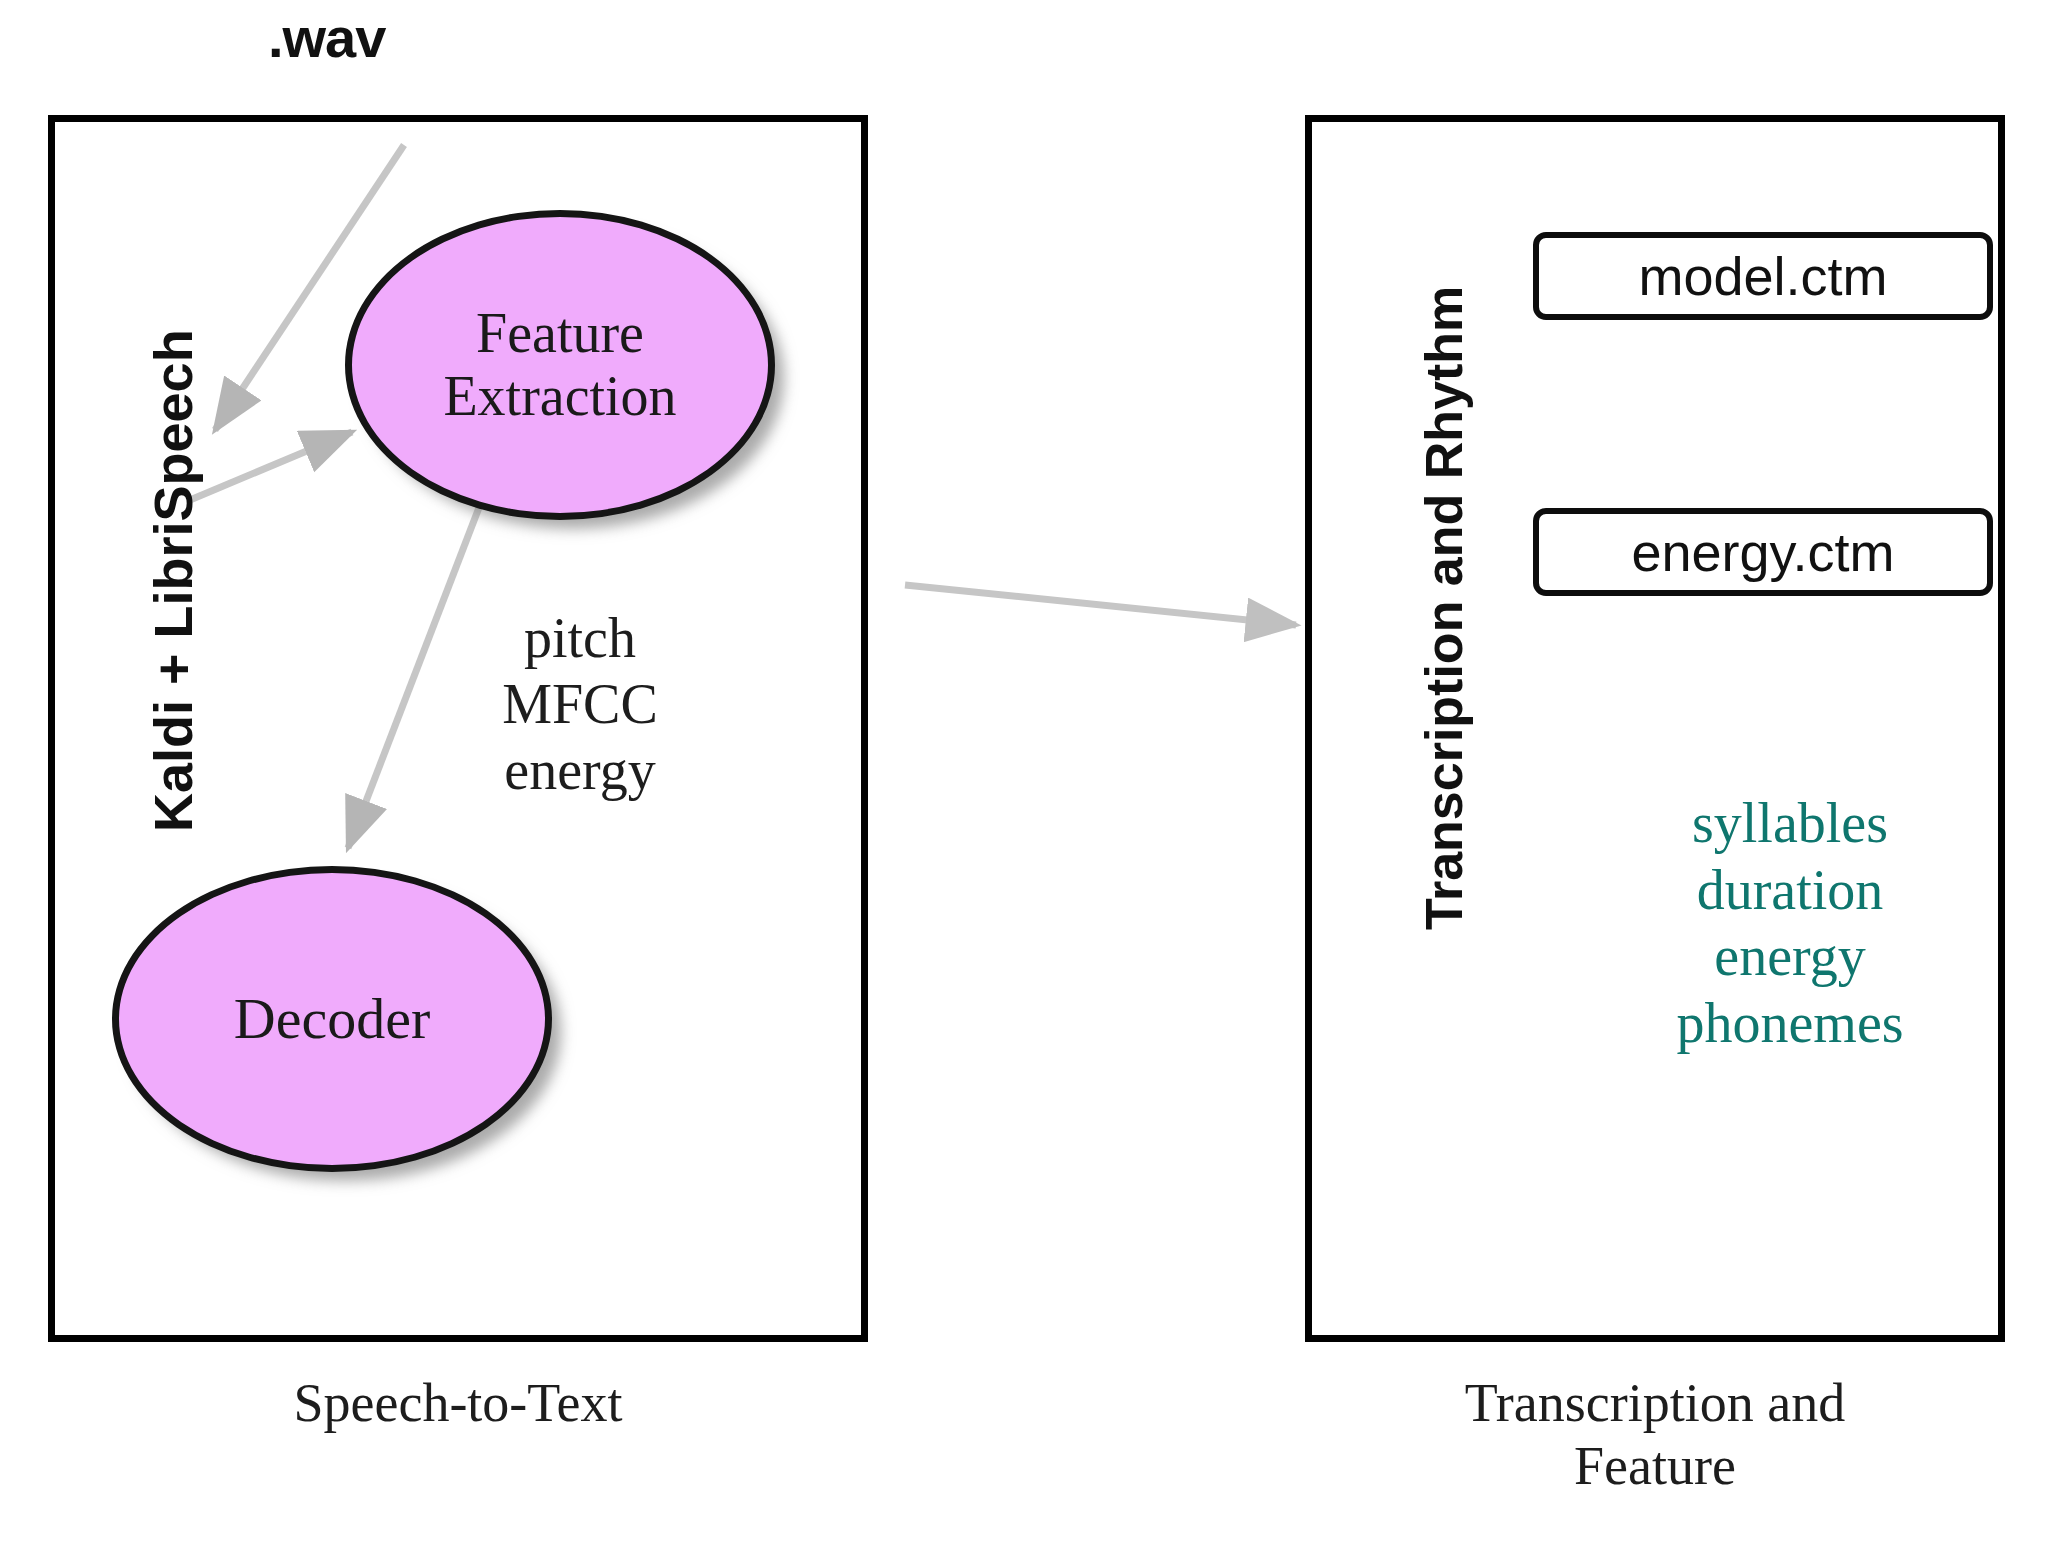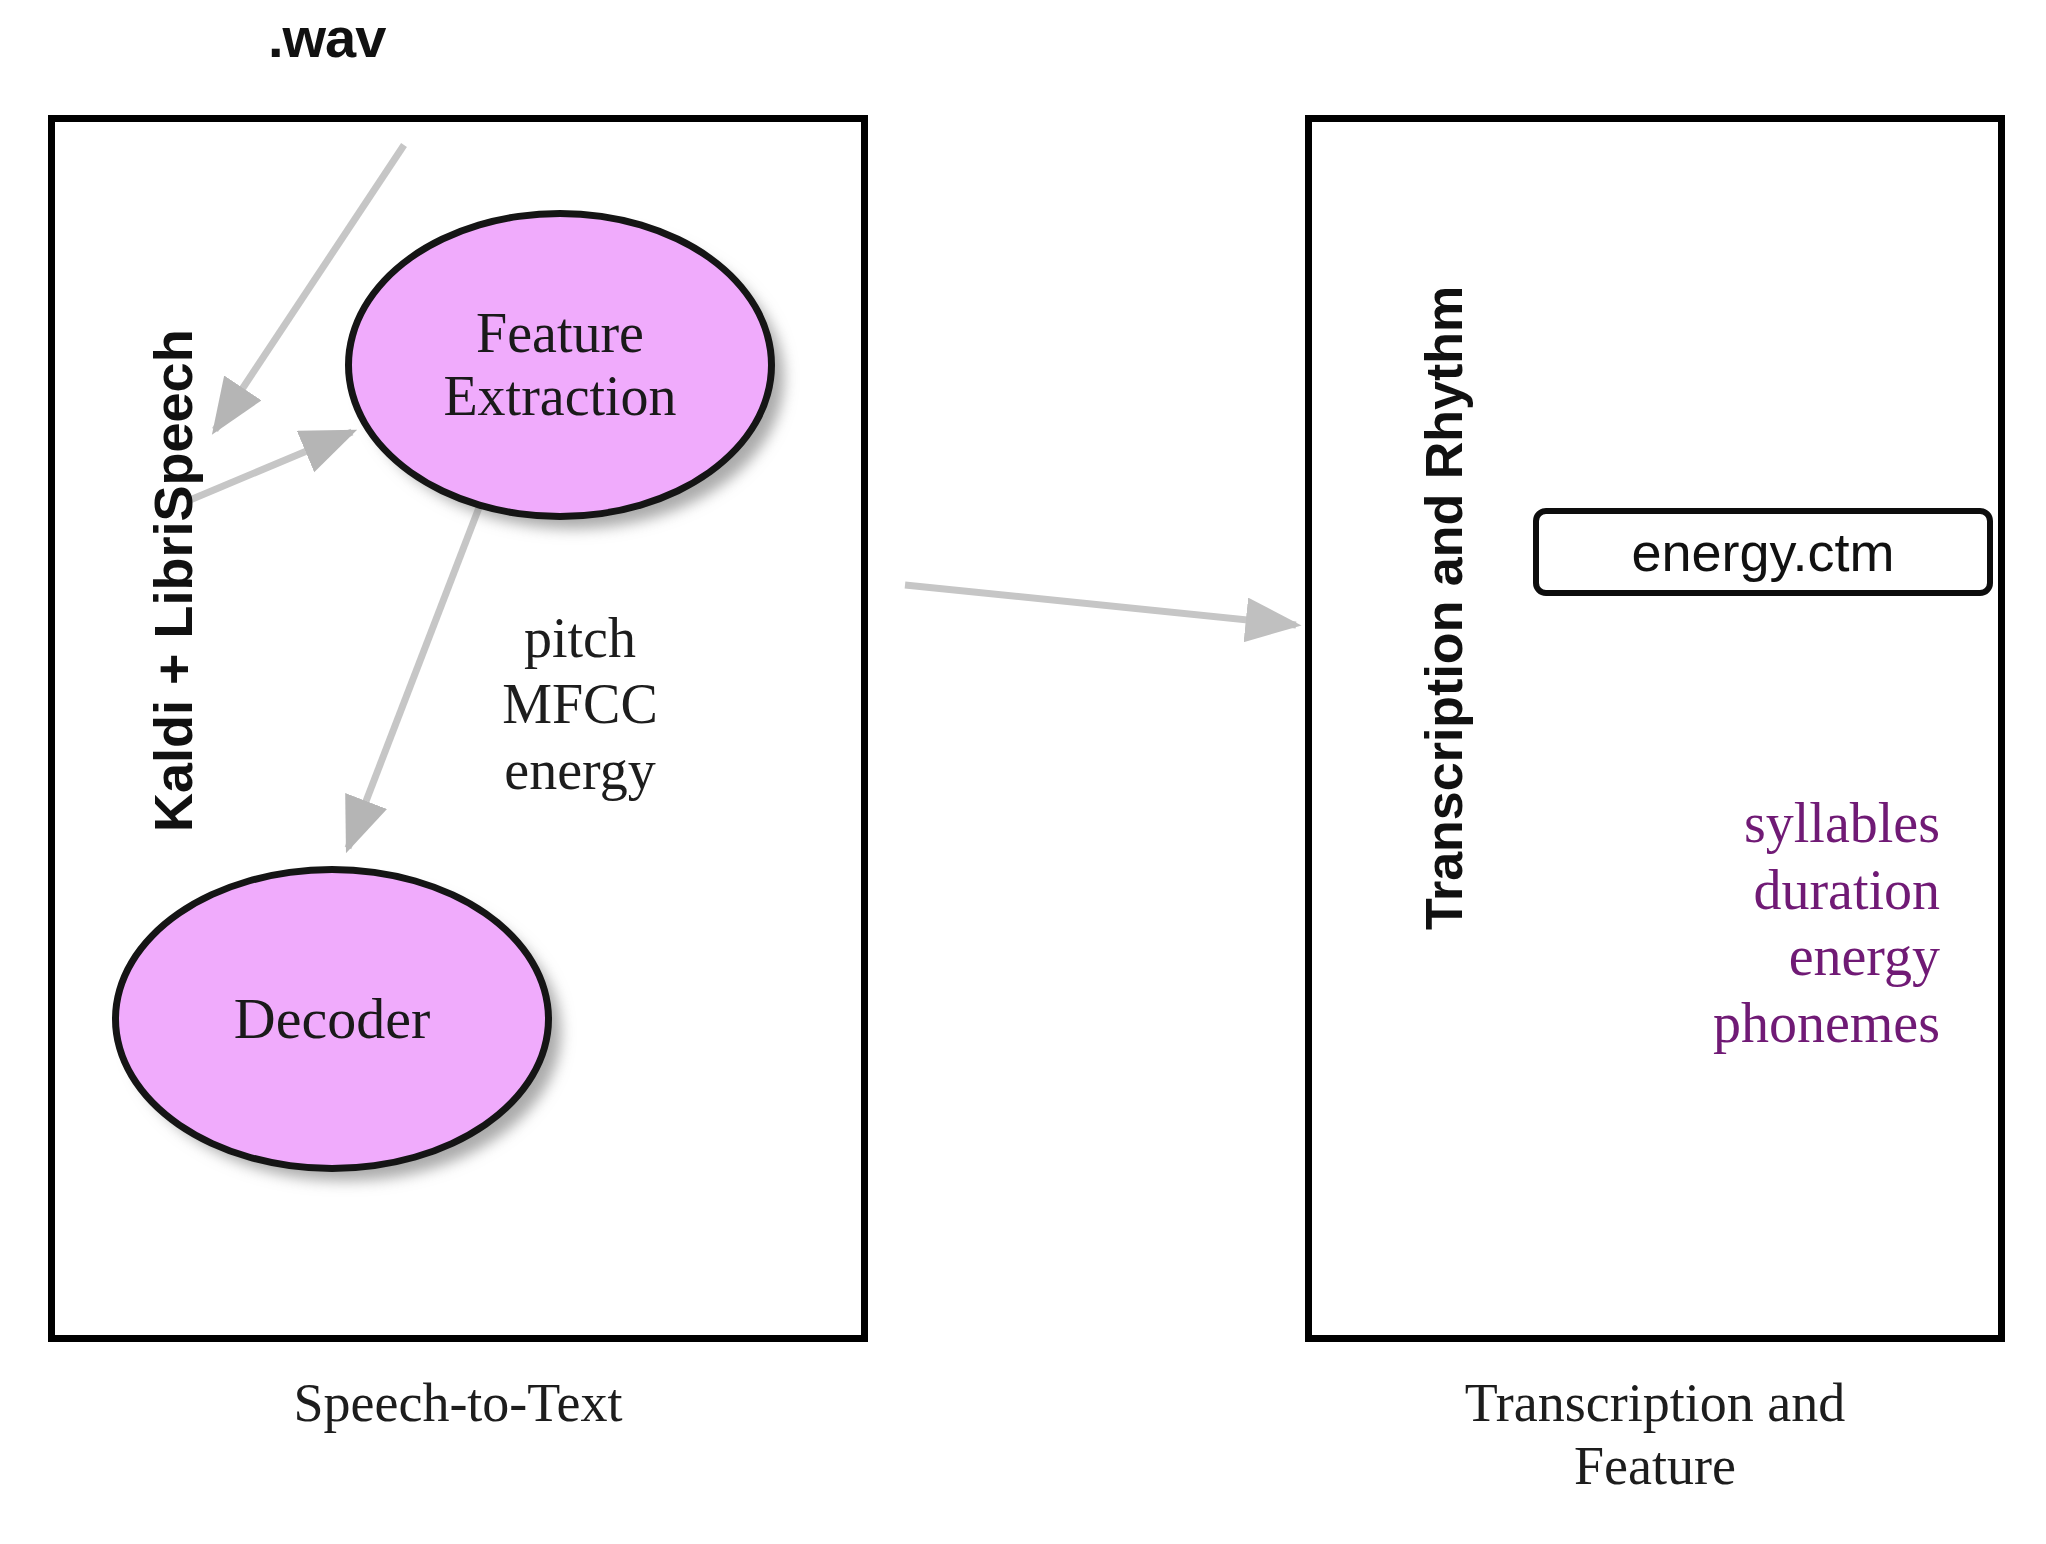--- a/index.html
+++ b/index.html
@@ -129,24 +129,24 @@
   }
   #ctm-model   { left: 1533px; top: 232px; width: 460px; height: 88px; }
   #ctm-learner { left: 1533px; top: 508px; width: 460px; height: 88px; }
 
   
   #rhythm-list {
     position: absolute;
     left: 1640px;
     top: 790px;
     width: 300px;
-    text-align: right;
+    text-align: center;
     font-size: 56px;
     line-height: 1.19;
-    color: #701a75;
+    color: #0f766e;
   }
 
   
   .caption {
     position: absolute;
     text-align: center;
     font-size: 54px;
     line-height: 1.16;
     color: #1d1d1d;
   }
@@ -213,20 +213,23 @@
   </div>
 
   <div id="caption-stt" class="caption">
     <span class="line">Speech-to-Text</span>
   </div>
 
   <div id="panel-tr" class="panel"></div>
 
   <div id="tr-side-label" class="side-label">Transcription and Rhythm</div>
 
+  <div id="ctm-model" class="ctm-box">
+    <span>model.ctm</span>
+  </div>
 
   <div id="ctm-learner" class="ctm-box">
     <span>energy.ctm</span>
   </div>
 
   <div id="rhythm-list">
     <span class="line">syllables</span>
     <span class="line">duration</span>
     <span class="line">energy</span>
     <span class="line">phonemes</span>

